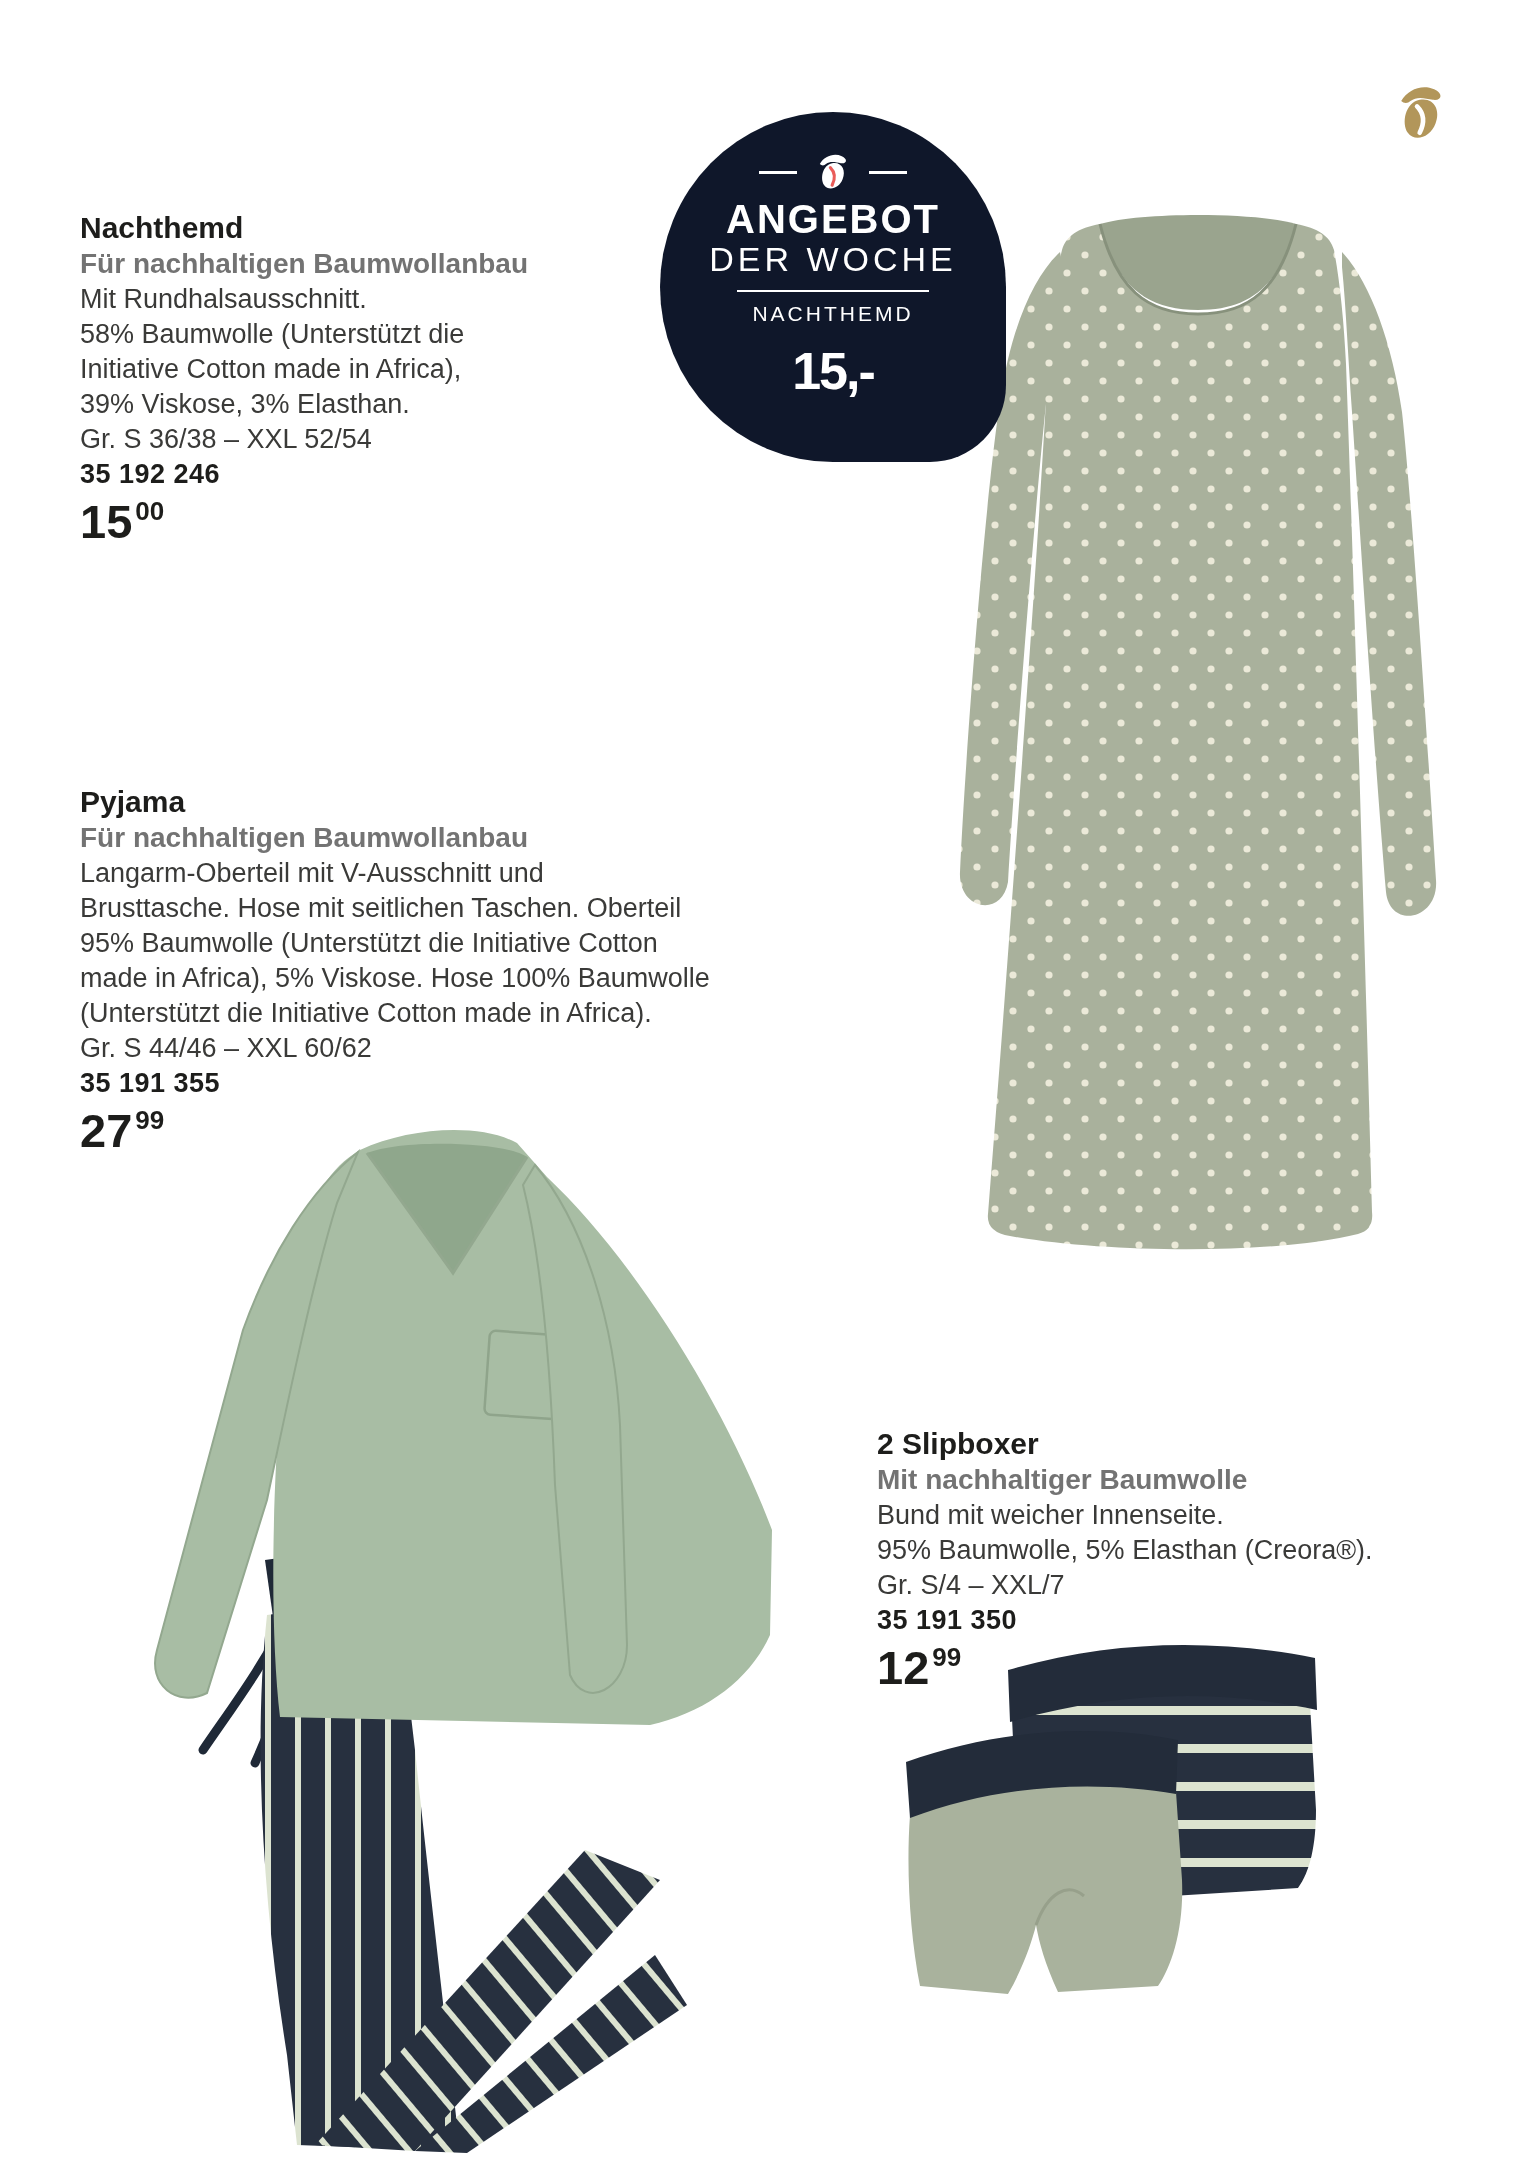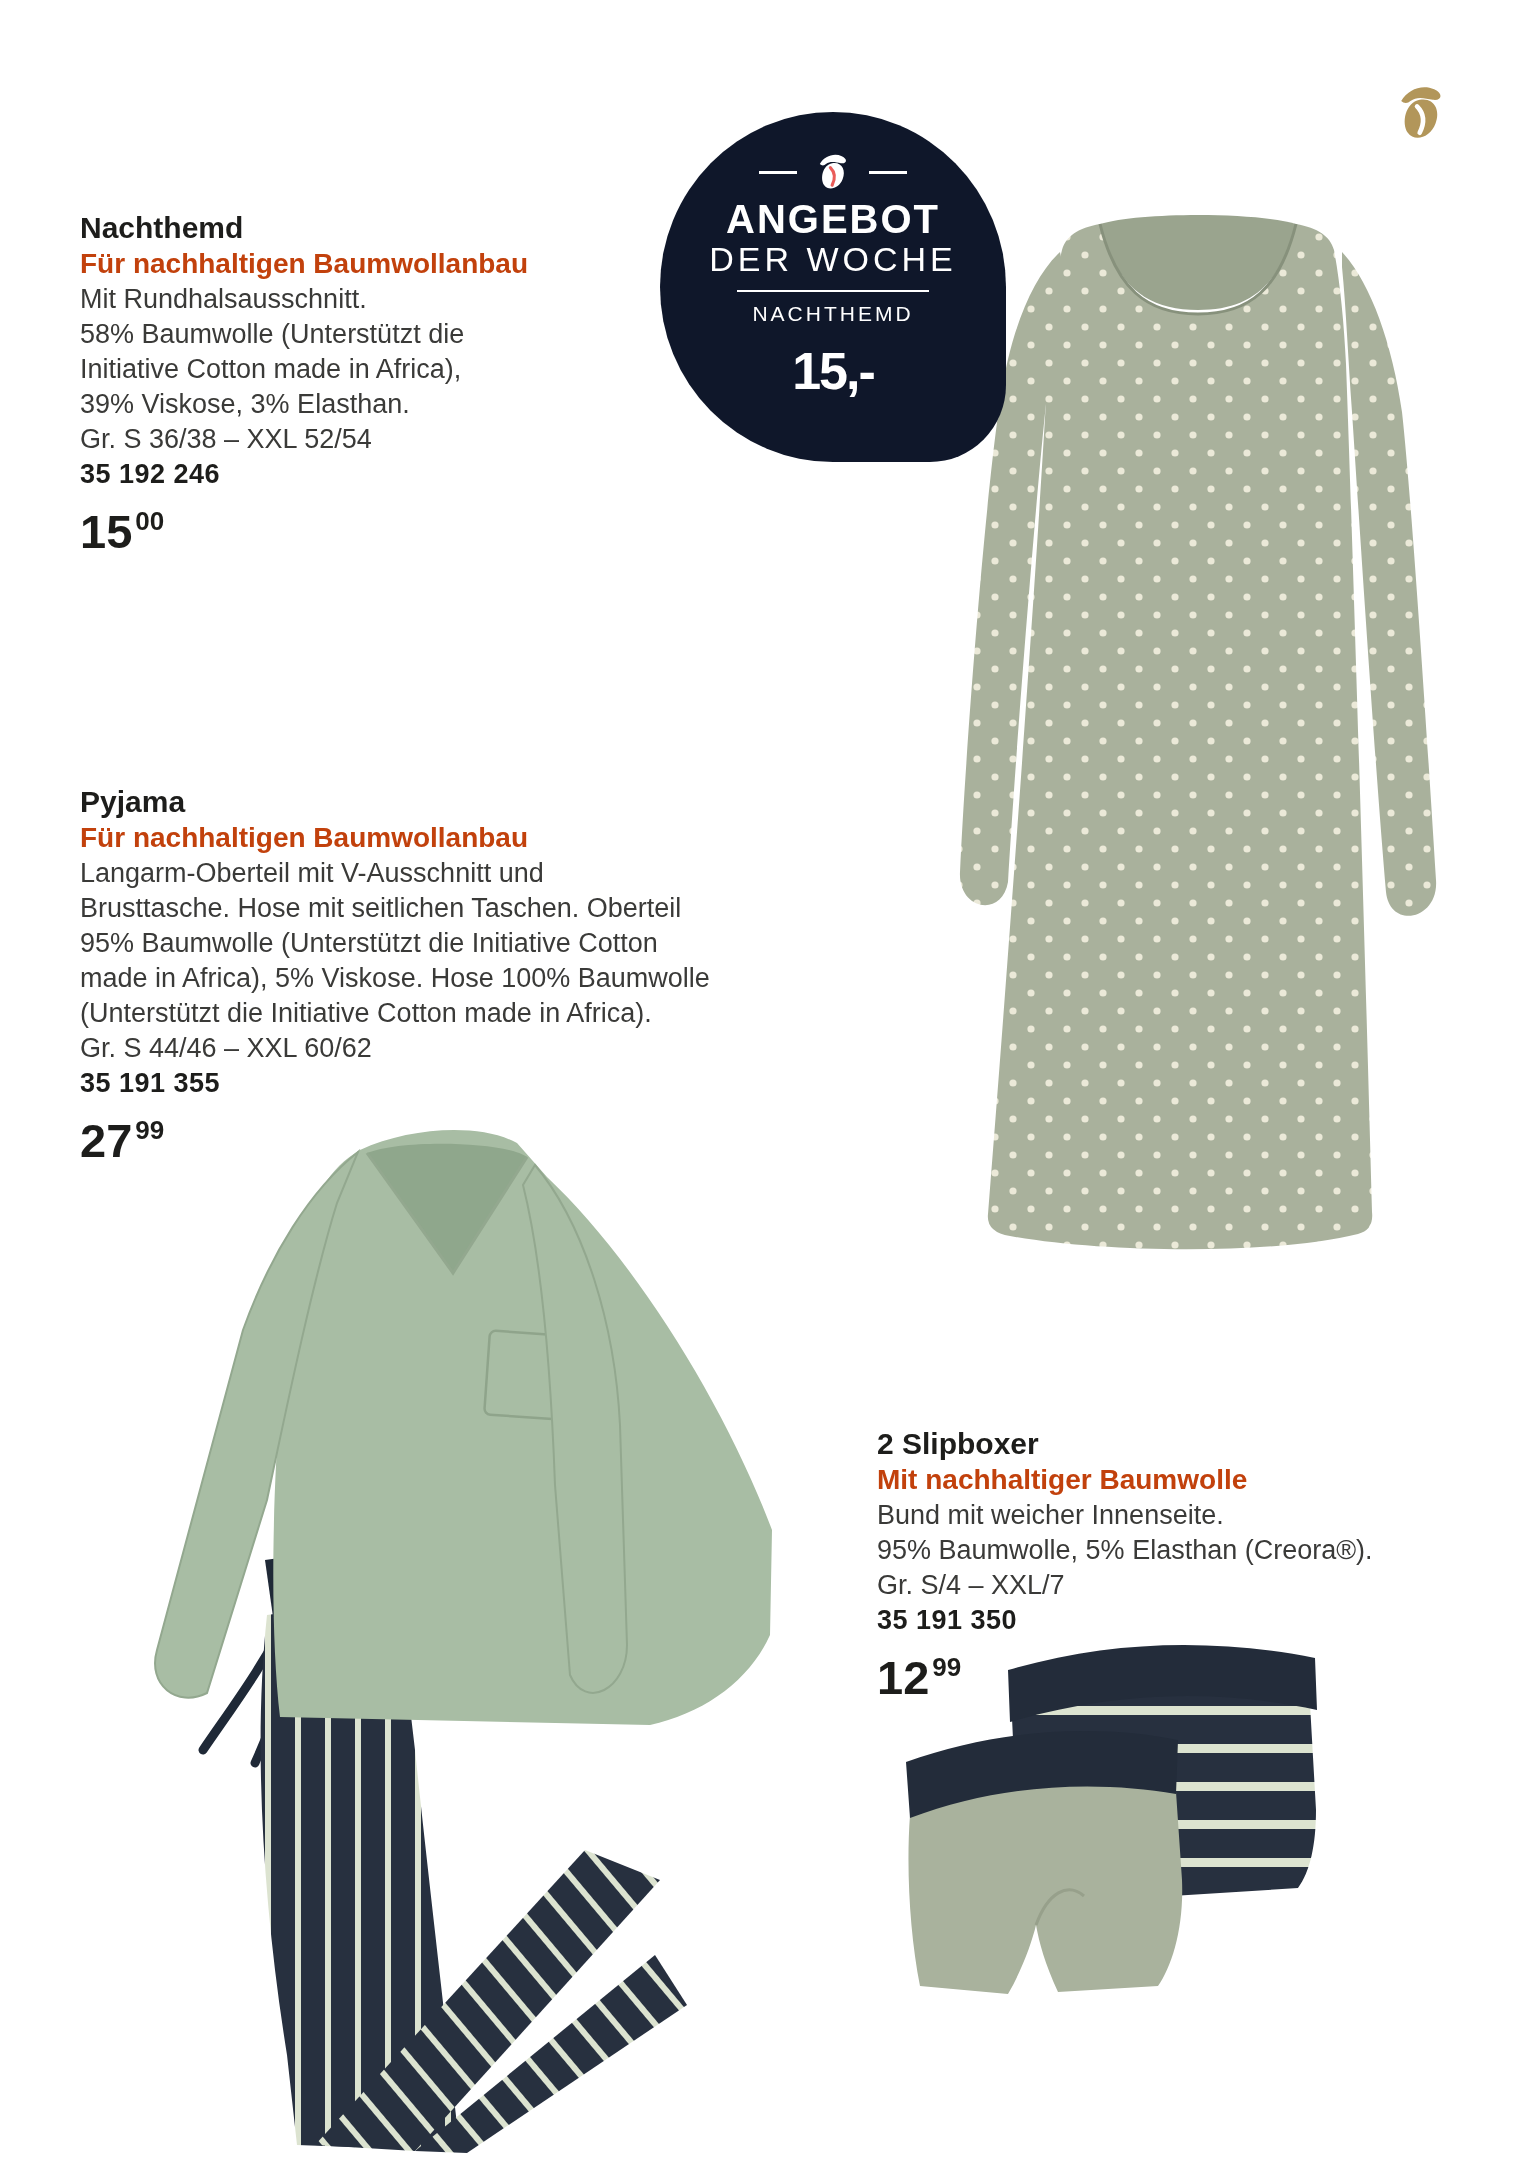--- a/index.html
+++ b/index.html
@@ -3,24 +3,24 @@
 <meta charset="utf-8">
 <style>
   html,body{margin:0;padding:0;}
   body{
     width:1535px;height:2160px;position:relative;background:#ffffff;
     font-family:"Liberation Sans", sans-serif;overflow:hidden;
     -webkit-font-smoothing:antialiased;
   }
   .product-block{position:absolute;white-space:nowrap;}
   .p-title{margin:0;font-size:30px;font-weight:700;color:#1d1d1b;line-height:36px;}
-  .p-sub{font-size:28px;font-weight:700;color:#c2410c;line-height:36px;}
+  .p-sub{font-size:28px;font-weight:700;color:#737373;line-height:36px;}
   .desc-line{font-size:27px;font-weight:400;color:#3a3a38;line-height:35px;}
   .p-art{font-size:27px;font-weight:700;color:#1d1d1b;line-height:35px;letter-spacing:0.5px;}
-  .p-price{margin-top:14px;font-size:47px;font-weight:700;color:#1d1d1b;line-height:52px;}
+  .p-price{margin-top:4px;font-size:47px;font-weight:700;color:#1d1d1b;line-height:52px;}
   .p-price .sup{font-size:26px;font-weight:700;position:relative;top:-18px;margin-left:3px;}
 
   .badge{
     position:absolute;left:660px;top:112px;width:346px;height:350px;
     background:#0f172a;border-radius:50% 50% 22% 50%;
     color:#ffffff;text-align:center;z-index:5;
     display:flex;flex-direction:column;align-items:center;
   }
   .badge-logo-row{margin-top:38px;display:flex;align-items:center;gap:13px;height:44px;}
   .badge-dash{width:38px;height:3px;background:#ffffff;}

